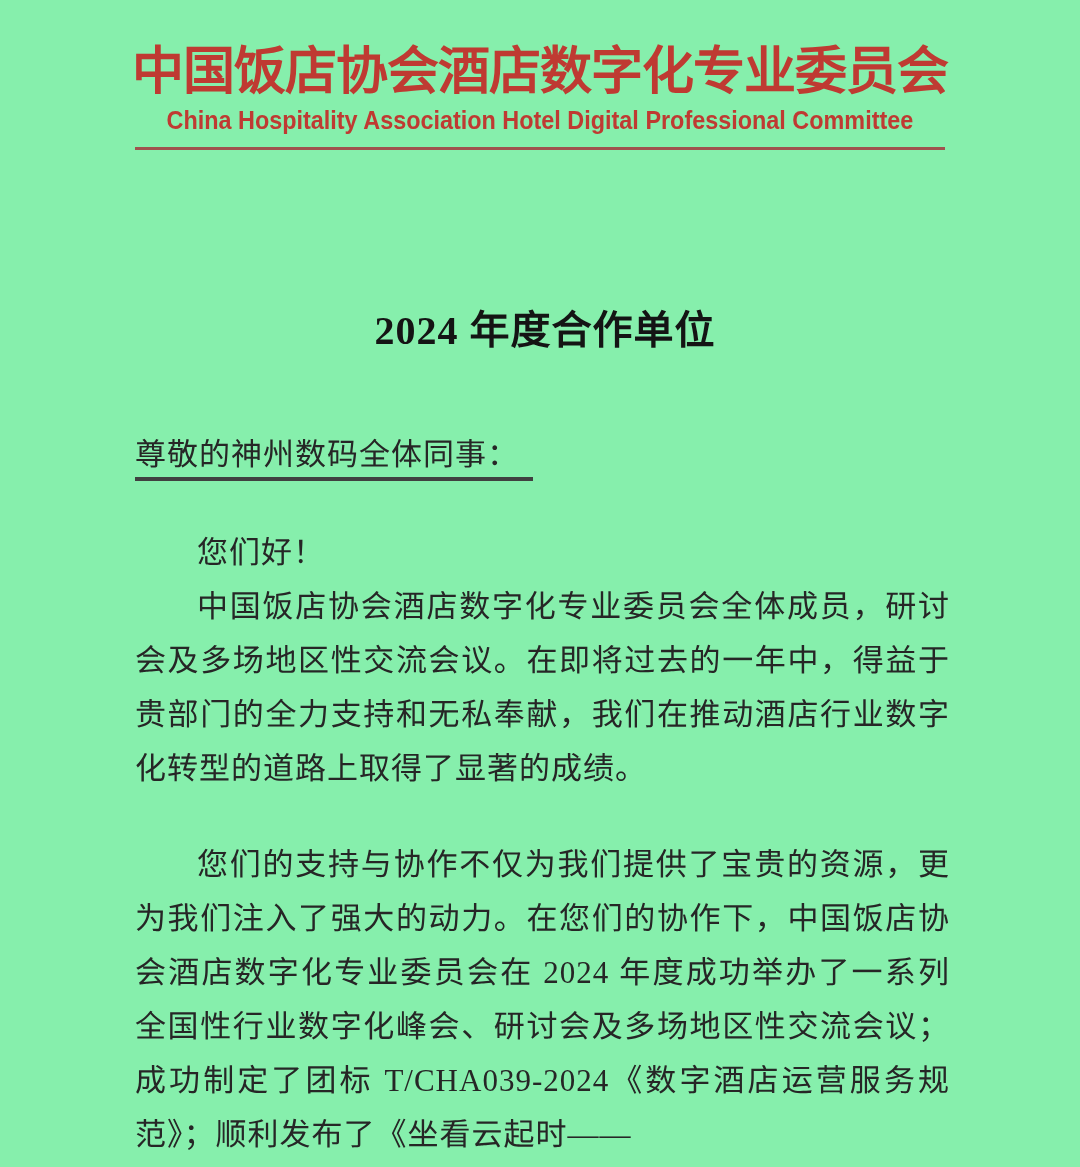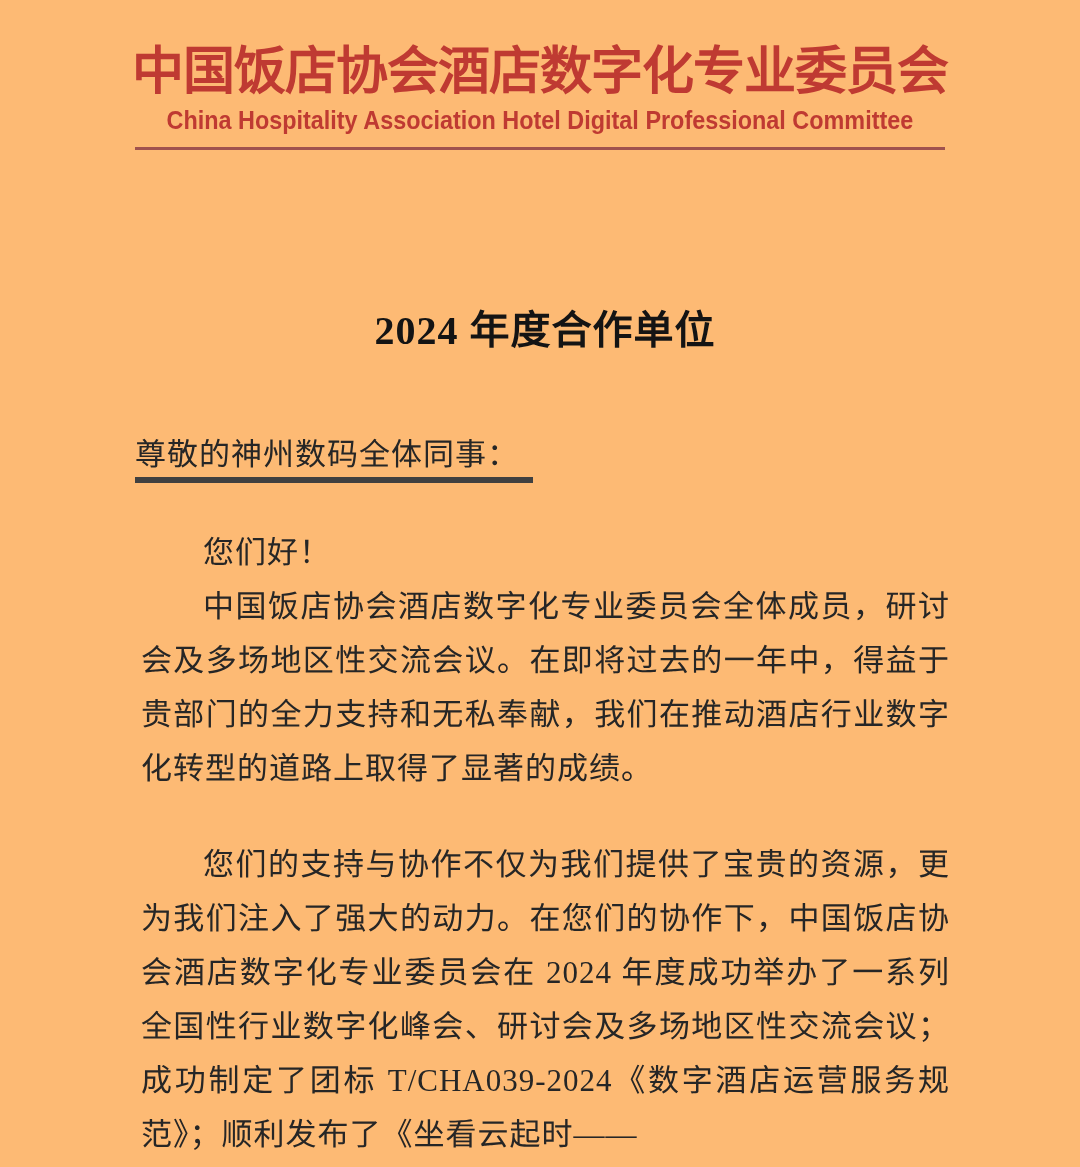--- a/index.html
+++ b/index.html
@@ -5,21 +5,21 @@
   * { margin:0; padding:0; box-sizing:border-box; }
   html,body { background:#ffffff; }
   body{
     font-family:"Liberation Serif","DejaVu Serif",serif;
     width:1080px;
   }
   .page{
     position:relative;
     width:1080px;
     height:1167px;
-    background:#fdba74;
+    background:#86efac;
     overflow:hidden;
   }
   
   .letterhead{
     padding-top:42px;
     text-align:center;
   }
   .org-zh{
     color:#bf3a32;
     font-size:52px;
@@ -60,34 +60,34 @@
     padding-left:10px;
   }
   
   .salutation{
     margin:66px 130px 0 135px;
     font-size:31px;
     color:#262626;
     letter-spacing:1px;
   }
   .salutation-text{
-    border-bottom:6px solid #404040;
+    border-bottom:4px solid #404040;
     padding:0 14px 5px 0;
   }
   
   .letter-body{
     margin:52px 130px 0 135px;
     font-size:31px;
     line-height:54px;
     color:#262626;
     text-align:justify;
     text-justify:inter-character;
     letter-spacing:1px;
   }
-  .letter-body p{ text-indent:2em;margin-left:6px; }
+  .letter-body p{ text-indent:2em; }
   .para-gap{ margin-top:42px; }
 </style>
 </head>
 <body>
 
 <div class="page">
 
   <header class="letterhead">
     <div class="org-zh">中国饭店协会酒店数字化专业委员会</div>
     <div class="org-en-wrap">

